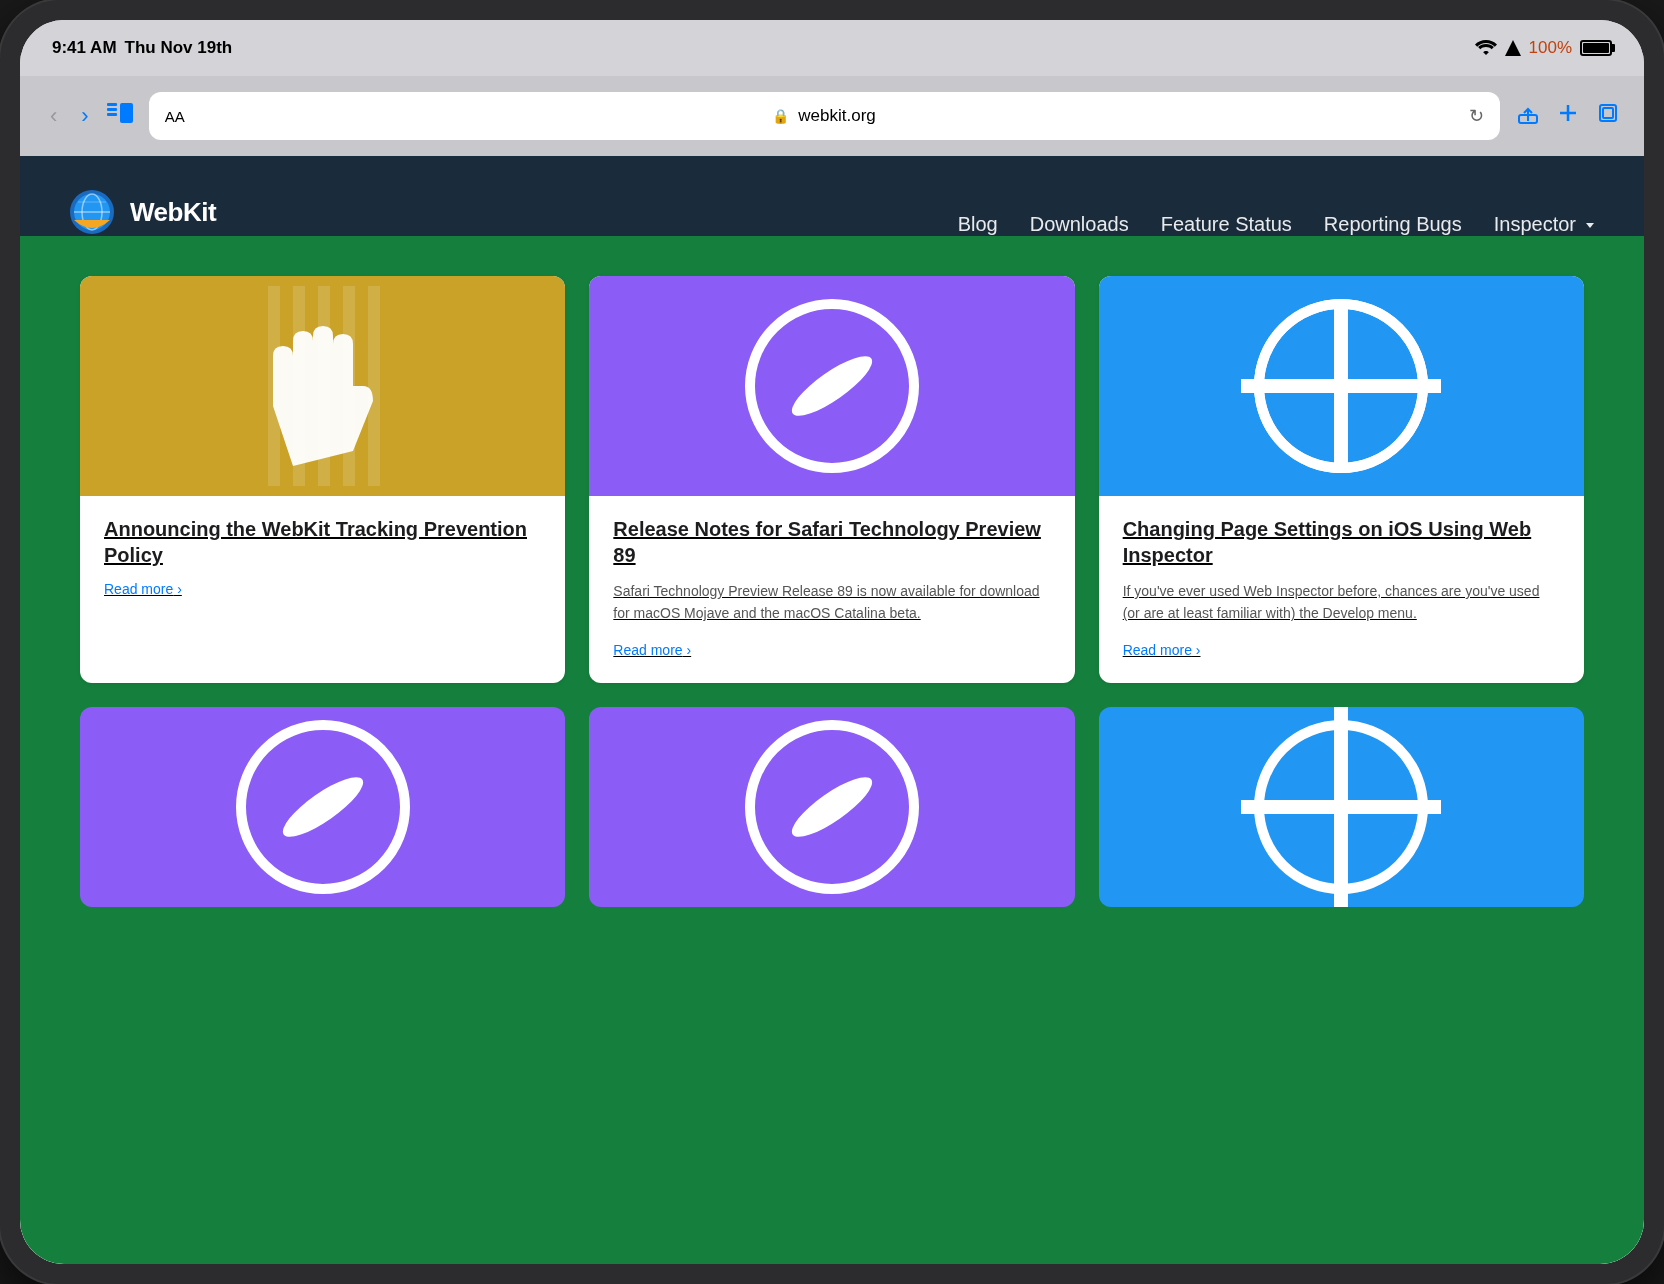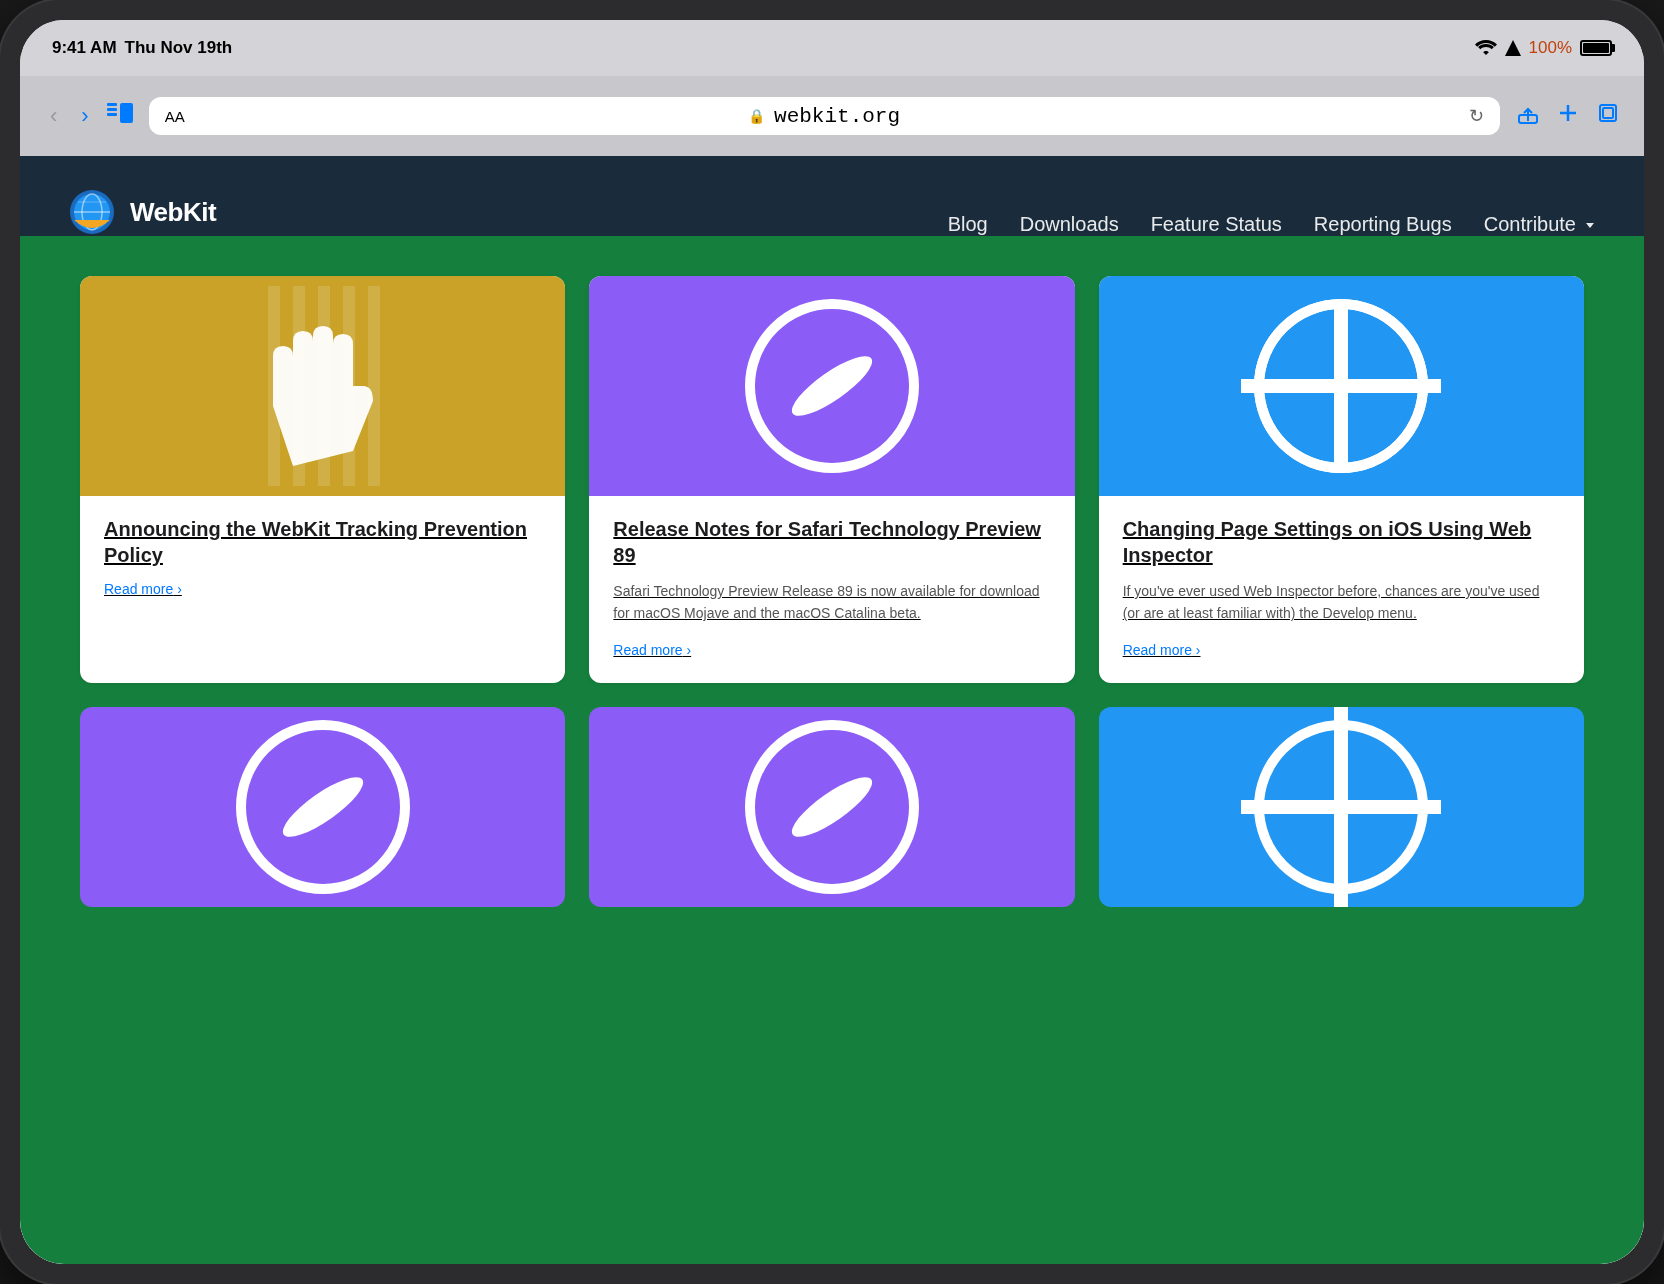--- a/index.html
+++ b/index.html
@@ -126,34 +126,33 @@
       border: none;
       cursor: pointer;
       color: #007aff;
       font-size: 22px;
     }
 
     .address-bar {
       flex: 1;
       background: white;
       border-radius: 12px;
-      height: 38px;
+      height: 48px;
       display: flex;
       align-items: center;
       justify-content: center;
       gap: 8px;
       padding: 0 16px;
       position: relative;
     }
 
     .address-text {
-      font-size: 21px;
+      font-size: 17px;
       color: #000;
       font-weight: 400;
-      font-family: Liberation Mono, monospace;
     }
 
     .lock-icon {
       font-size: 14px;
       color: #666;
     }
 
     .aa-text {
       font-size: 15px;
       color: #000;
@@ -435,21 +434,21 @@
           </svg>
           <span class="webkit-logo-text">WebKit</span>
         </div>
 
         <div class="webkit-menu">
           <a class="webkit-menu-item">Blog</a>
           <a class="webkit-menu-item">Downloads</a>
           <a class="webkit-menu-item">Feature Status</a>
           <a class="webkit-menu-item">Reporting Bugs</a>
           <a class="webkit-menu-item contribute-btn">
-            <span>Contribute</span>
+            <span>Inspector</span>
             <svg width="12" height="12" viewBox="0 0 12 12" fill="white" style="margin-left:4px;">
               <polygon points="2,4 10,4 6,9"></polygon>
             </svg>
           </a>
         </div>
       </nav>
 
       <div class="content-area">
 
         <div class="cards-grid">

